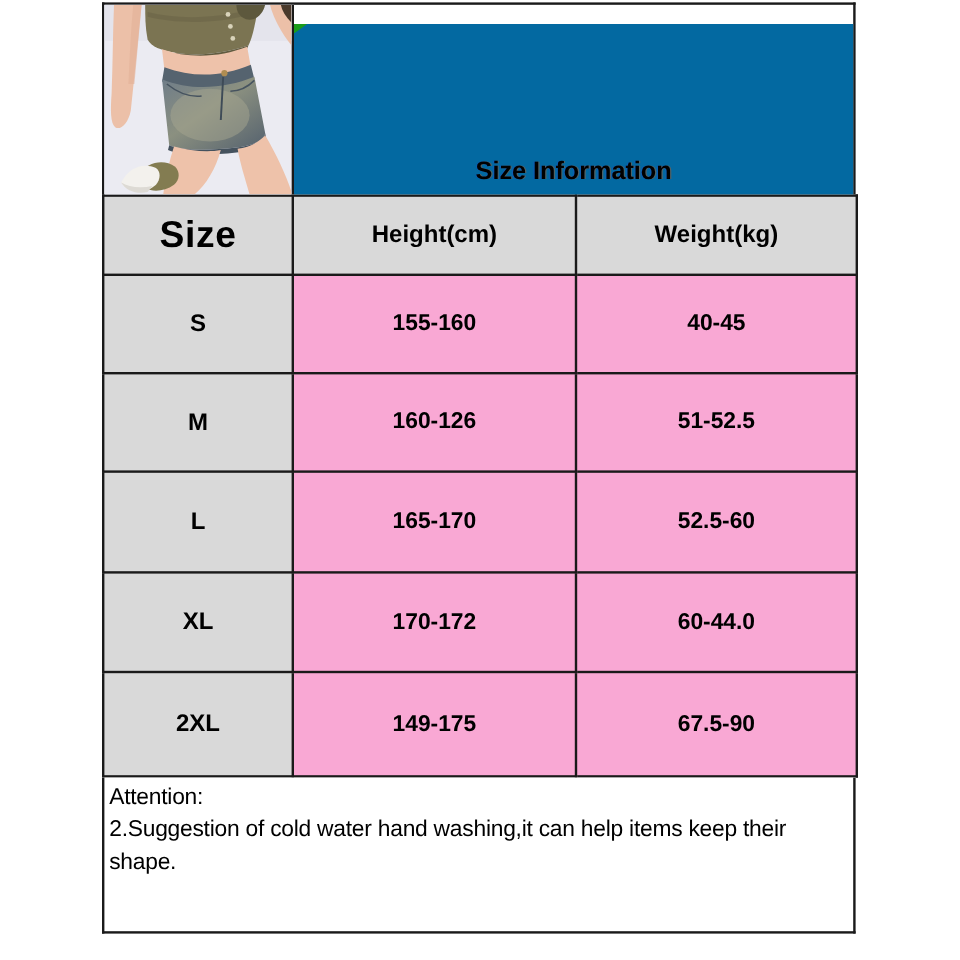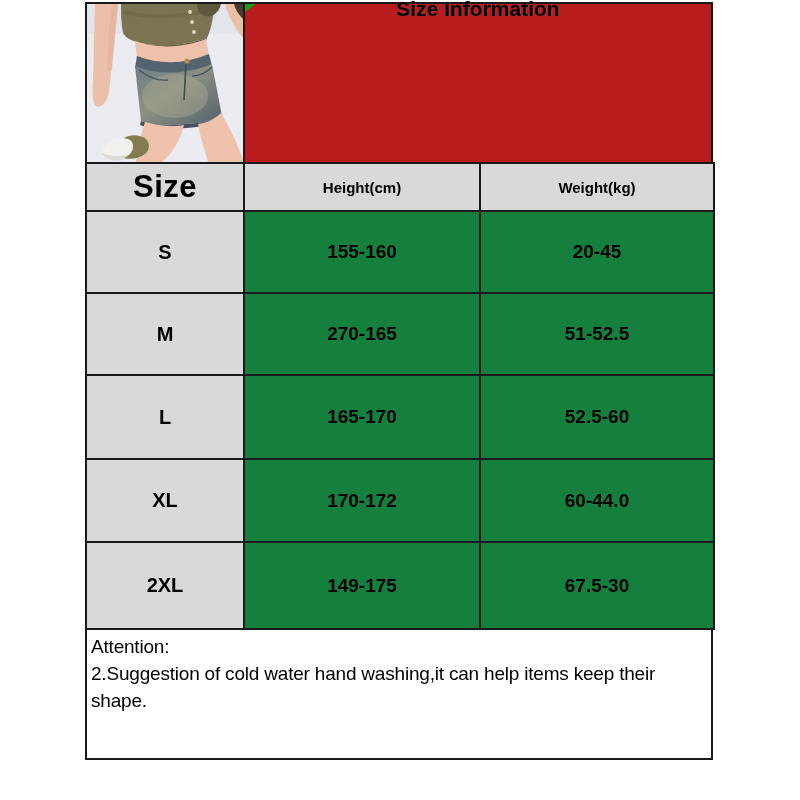--- a/index.html
+++ b/index.html
@@ -6,38 +6,38 @@
   body{
     width:800px;height:800px;background:#ffffff;position:relative;
     font-family:"Liberation Sans", sans-serif;overflow:hidden;color:#000;
   }
   .sheet{position:absolute;left:85px;top:2px;width:628px;}
 
   
   .top-row{display:flex;height:160px;border:2px solid #1a1a1a;border-bottom:0;box-sizing:border-box;}
   .photo-cell{width:158px;min-width:158px;border-right:2px solid #1a1a1a;box-sizing:border-box;overflow:hidden;background:#ebebf2;}
   .photo-cell svg{display:block;width:100%;height:100%;}
-  .title-cell{flex:1;background:#b91c1c;position:relative;display:flex;align-items:flex-start;justify-content:center;}
+  .title-cell{flex:1;background:#0369a1;position:relative;display:flex;align-items:flex-end;justify-content:center;margin-top:16px;}
   .title-cell .page-title{
     margin:0;font-size:21px;font-weight:bold;letter-spacing:0;transform:translateY(-7px);
     text-shadow:1px 0 0 rgba(225,90,0,0.35), -1px 0 0 rgba(40,70,220,0.30);
   }
   .corner-flag{position:absolute;left:0;top:0;width:11px;height:8px;background:#1a9c1a;
     clip-path:polygon(0 0,100% 0,0 100%);}
 
   
   table.size-table{border-collapse:collapse;width:628px;table-layout:fixed;}
   .size-table th,.size-table td{
     border:2px solid #1a1a1a;text-align:center;vertical-align:middle;
     font-weight:bold;padding:0;
   }
-  .size-table thead tr{height:48px;}
-  .size-table thead th{background:#d9d9d9;font-size:15px;}
+  .size-table thead tr{height:66px;}
+  .size-table thead th{background:#d9d9d9;font-size:20px;}
   .size-table thead th.col-size{font-size:31px;letter-spacing:0.5px;}
-  .size-table tbody td{background:#15803d;font-size:19px;}
+  .size-table tbody td{background:#f9a8d4;font-size:19px;}
   .size-table tbody td.row-label{background:#d9d9d9;font-size:20px;}
   .size-table tbody tr:nth-child(1){height:82px;}
   .size-table tbody tr:nth-child(2){height:82px;}
   .size-table tbody tr:nth-child(3){height:84px;}
   .size-table tbody tr:nth-child(4){height:83px;}
   .size-table tbody tr:nth-child(5){height:87px;}
 
   
   .attention{
     border:2px solid #1a1a1a;border-top:0;box-sizing:border-box;height:130px;
@@ -117,41 +117,41 @@
       <tr>
         <th class="col-size">Size</th>
         <th>Height(cm)</th>
         <th>Weight(kg)</th>
       </tr>
     </thead>
     <tbody>
       <tr>
         <td class="row-label">S</td>
         <td>155-160</td>
-        <td>20-45</td>
+        <td>40-45</td>
       </tr>
       <tr>
         <td class="row-label">M</td>
-        <td>270-165</td>
+        <td>160-126</td>
         <td>51-52.5</td>
       </tr>
       <tr>
         <td class="row-label">L</td>
         <td>165-170</td>
         <td>52.5-60</td>
       </tr>
       <tr>
         <td class="row-label">XL</td>
         <td>170-172</td>
         <td>60-44.0</td>
       </tr>
       <tr>
         <td class="row-label">2XL</td>
         <td>149-175</td>
-        <td>67.5-30</td>
+        <td>67.5-90</td>
       </tr>
     </tbody>
   </table>
 
   <div class="attention">
     <div>Attention:</div>
     <div>2.Suggestion of cold water hand washing,it can help items keep their shape.</div>
   </div>
 
 </div>

